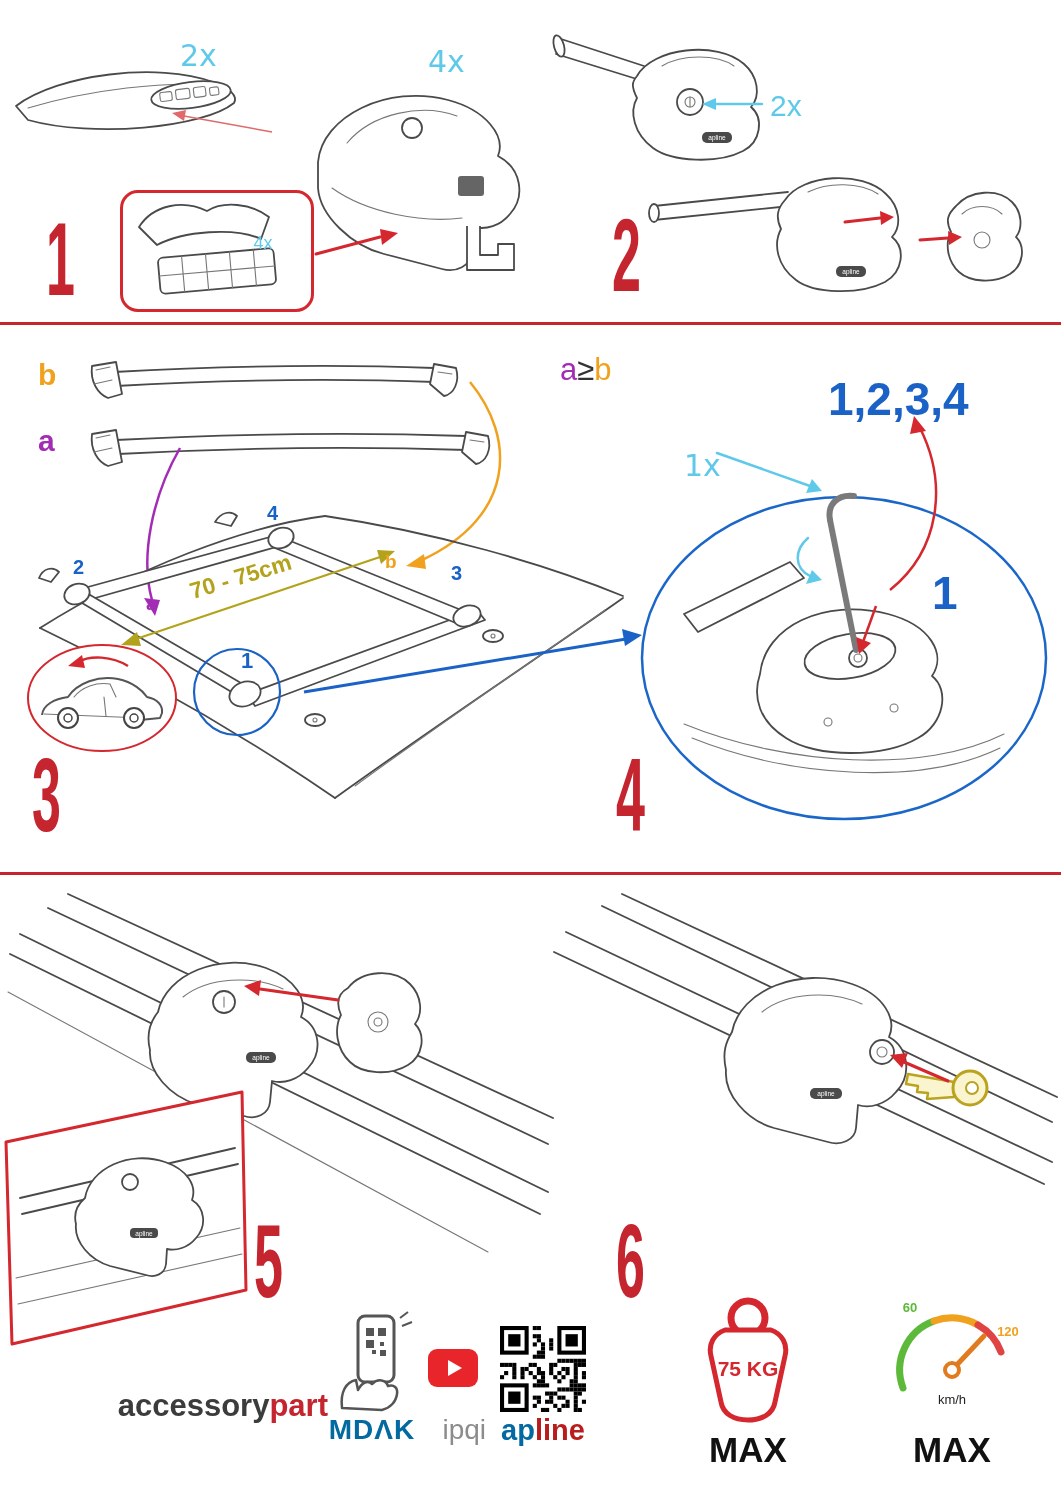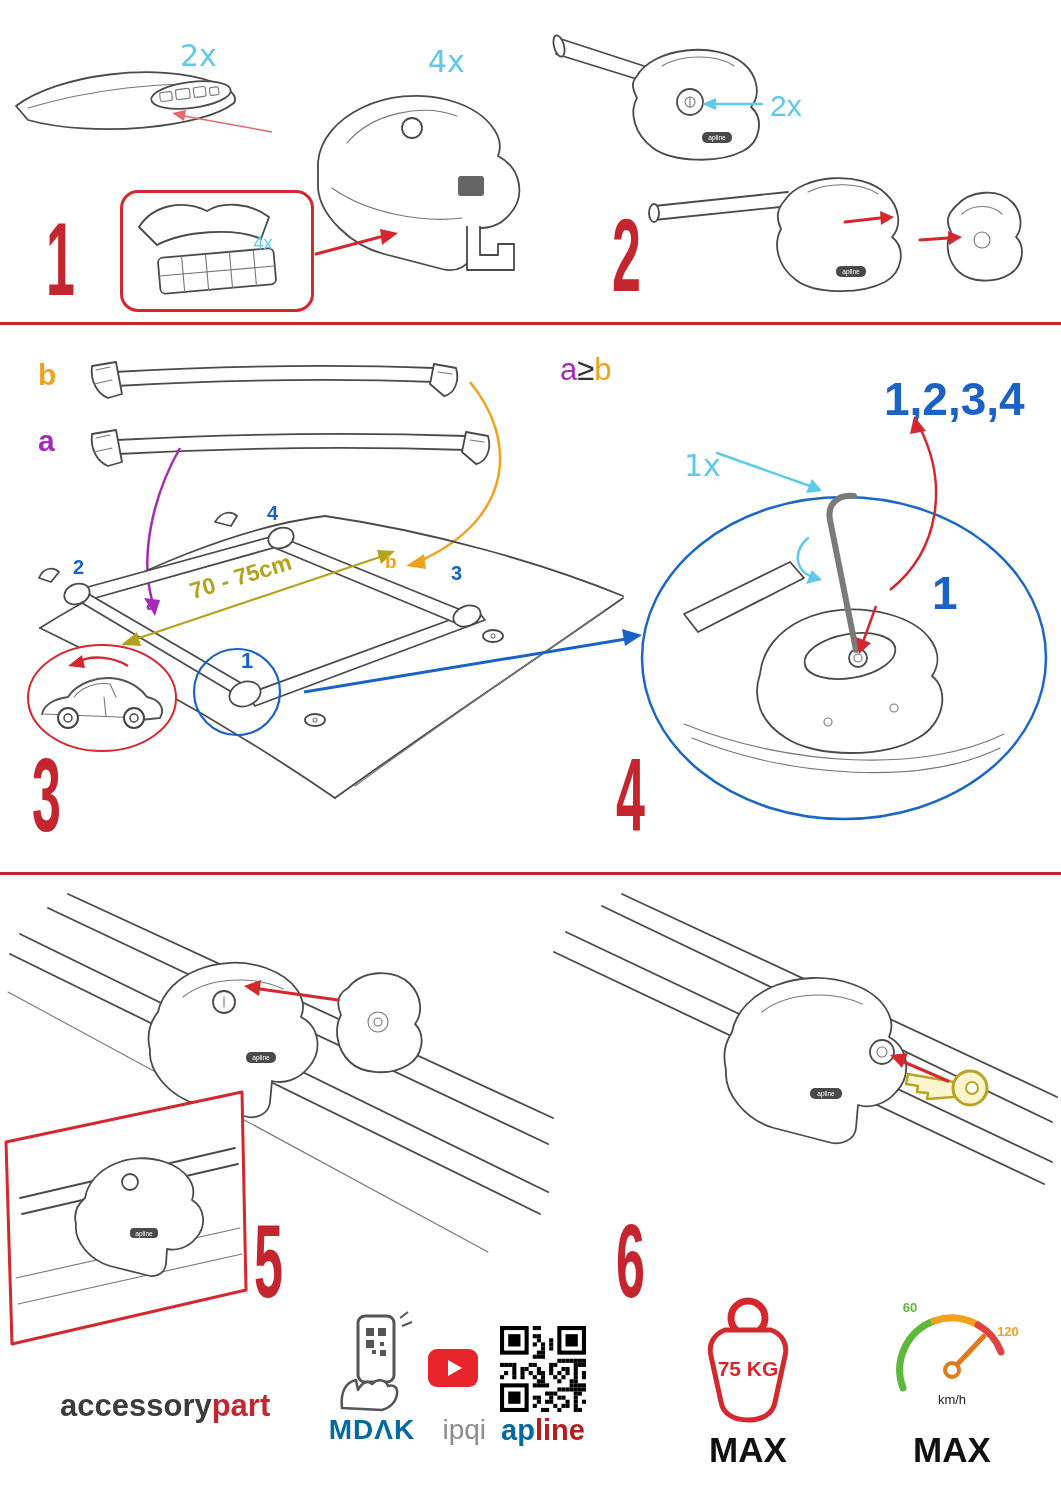--- a/index.html
+++ b/index.html
@@ -202,21 +202,21 @@
     <polygon fill="#d4272e" points="44,24 58,13 61,26"></polygon>
   </svg>
 
   <div class="stepnum" style="left:32px;top:750px">3</div>
   <div class="stepnum" style="left:616px;top:750px">4</div>
 
   <div class="abs" style="left:560px;top:352px;font-size:31px;font-weight:400">
     <span class="purpletx">a</span><span style="color:#333">≥</span><span class="orangetx">b</span>
   </div>
 
-  <div class="lab bluetx" style="left:884px;top:372px;font-size:46px">1,2,3,4</div>
+  <div class="lab bluetx" style="left:828px;top:372px;font-size:46px">1,2,3,4</div>
   <div class="qty" style="left:684px;top:448px">1x</div>
 
   <svg class="abs" style="left:712px;top:445px" width="120" height="60" viewBox="0 0 120 60">
     <line class="cyan-ar" x1="5" y1="8" x2="98" y2="41"></line>
     <polygon class="cyanf" points="110,46 94,48 100,34"></polygon>
   </svg>
 
   <svg class="abs" style="left:632px;top:486px" width="424" height="345" viewBox="0 0 424 345">
     <ellipse cx="212" cy="172" rx="202" ry="161" fill="none" stroke="#1b66c9" stroke-width="2.5"></ellipse>
     <path class="fw" d="M52,128 L158,76 L172,92 L66,146 Z"></path>
@@ -286,21 +286,21 @@
     <text class="patchtx" x="274" y="204">apline</text>
     <g>
       <path d="M402,190 L356,182 L354,192 L366,194 L365,200 L376,201 L375,207 L402,205 Z" fill="#faf4cf" stroke="#b9a31f" stroke-width="2.5" stroke-linejoin="round"></path>
       <circle cx="418" cy="196" r="17" fill="#faf4cf" stroke="#b9a31f" stroke-width="3"></circle>
       <circle cx="420" cy="196" r="6" fill="#fff" stroke="#b9a31f" stroke-width="2"></circle>
     </g>
     <line class="red-ar" x1="352" y1="170" x2="396" y2="189"></line>
     <polygon class="redf" points="338,163 356,161 350,176"></polygon>
   </svg>
 
-  <div class="abs" style="left:60px;top:1388px;width:268px;text-align:left;font-size:31px;font-weight:700">
+  <div class="abs" style="left:60px;top:1388px;width:268px;text-align:right;font-size:31px;font-weight:700">
     <span style="color:#3c3c3c">accessory</span><span style="color:#c5252e">part</span>
   </div>
 
   <svg class="abs" style="left:328px;top:1312px" width="88" height="100" viewBox="0 0 88 100">
     <rect x="30" y="4" width="36" height="66" rx="7" fill="#fff" stroke="#555" stroke-width="3"></rect>
     <g fill="#555">
       <rect x="38" y="16" width="8" height="8"></rect>
         <rect x="50" y="16" width="8" height="8"></rect>
       <rect x="38" y="28" width="8" height="8"></rect>
         <rect x="52" y="30" width="4" height="4"></rect>

